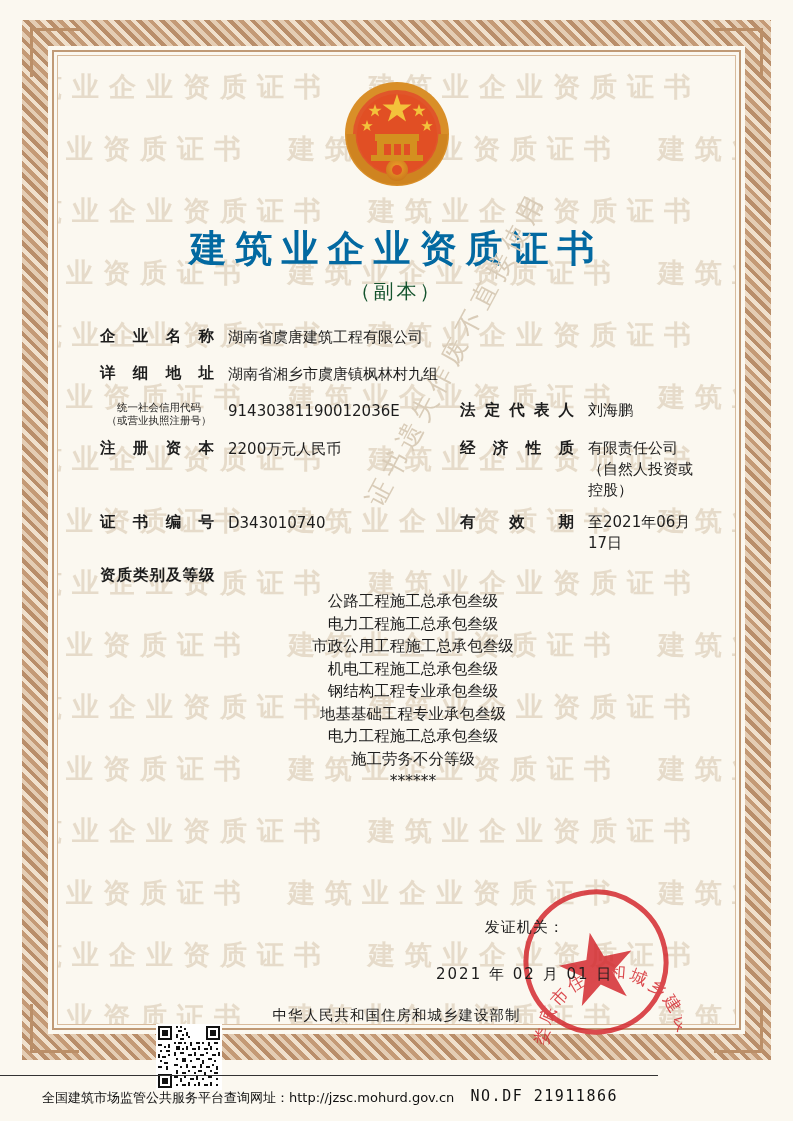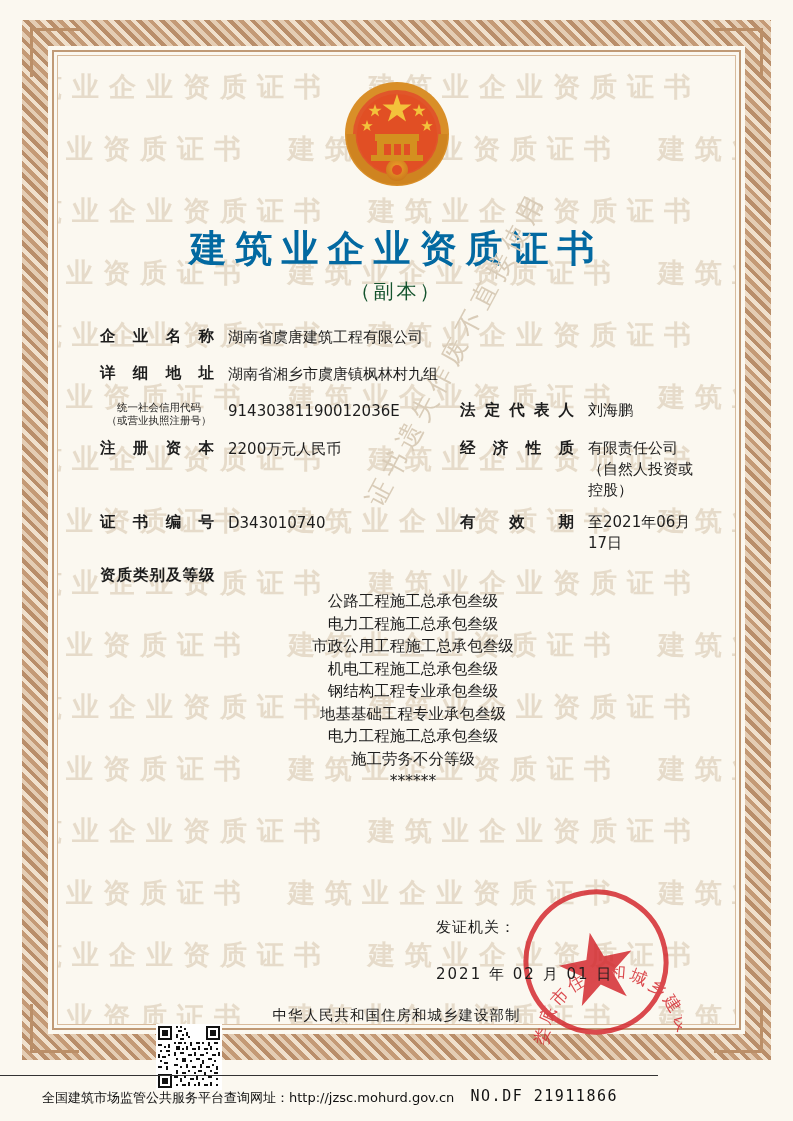--- a/index.html
+++ b/index.html
@@ -204,21 +204,21 @@
 
   
   .issue-block {
     position: absolute;
     left: 378px;
     top: 862px;
     font-family: "DejaVu Sans", sans-serif;
     font-size: 15px;
     color: #1d1d1d;
   }
-  .issue-line1 { letter-spacing: 1px; }
+  .issue-line1 { letter-spacing: 1px; text-align: center; }
   .issue-line2 { margin-top: 28px; letter-spacing: 2px; }
 
   
   .seal {
     position: absolute;
     left: 452px;
     top: 820px;
     width: 172px;
     height: 172px;
     pointer-events: none;

